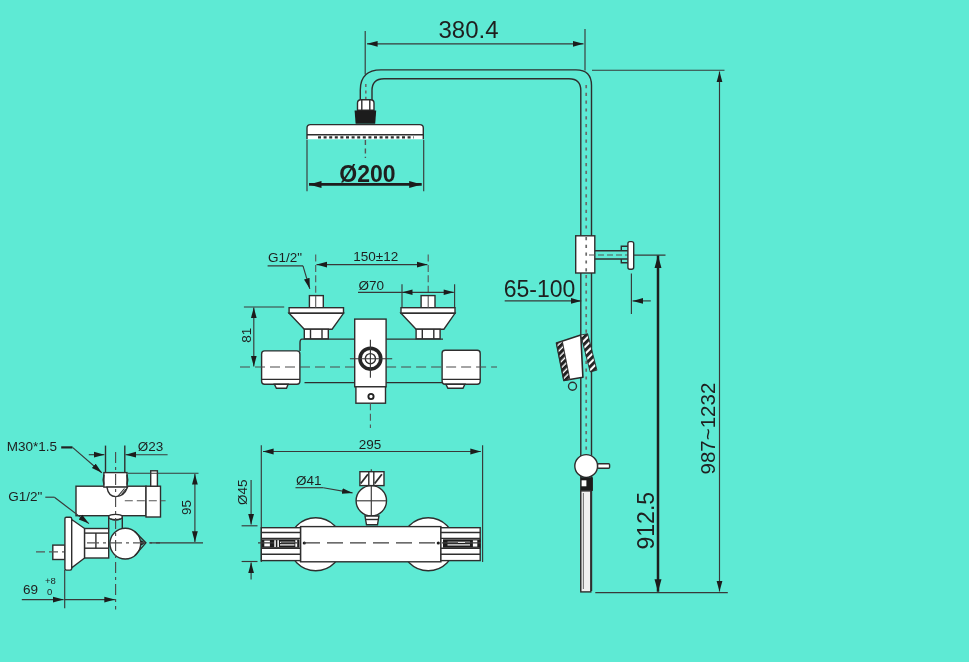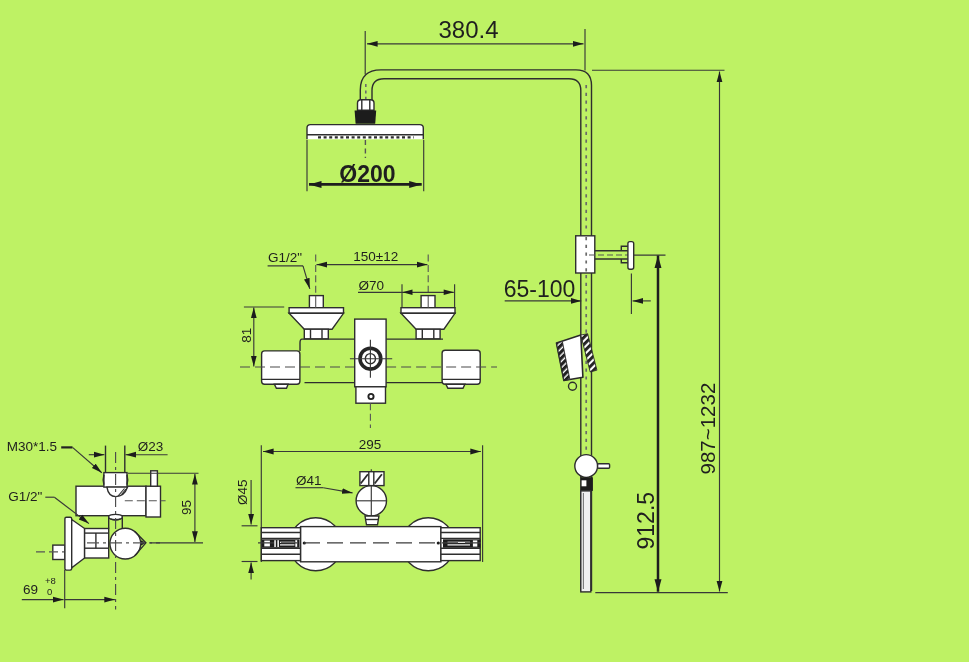--- a/index.html
+++ b/index.html
@@ -1,16 +1,16 @@
 <!DOCTYPE html>
 <html><head>
 <meta charset="utf-8">
 <style>
   html,body{margin:0;padding:0;background:#fff;}
-  .wrap{width:969px;height:662px;position:relative;background:#bef264;overflow:hidden;}
+  .wrap{width:969px;height:662px;position:relative;background:#5eead4;overflow:hidden;}
   svg{display:block;filter:blur(0.4px);}
   text{font-family:"Liberation Sans", sans-serif; fill:#1f1f1f;}
   .o{stroke:#2e2e2e;stroke-width:1.4;fill:none;}
   .of{stroke:#2e2e2e;stroke-width:1.4;fill:#fff;}
   .d{stroke:#383838;stroke-width:1.15;fill:none;}
   .dk{fill:#1c1c1c;stroke:none;}
   .t23{font-size:23px;}
   .t20{font-size:20.5px;}
   .t13{font-size:13.5px;}
   .t9{font-size:9.5px;}

